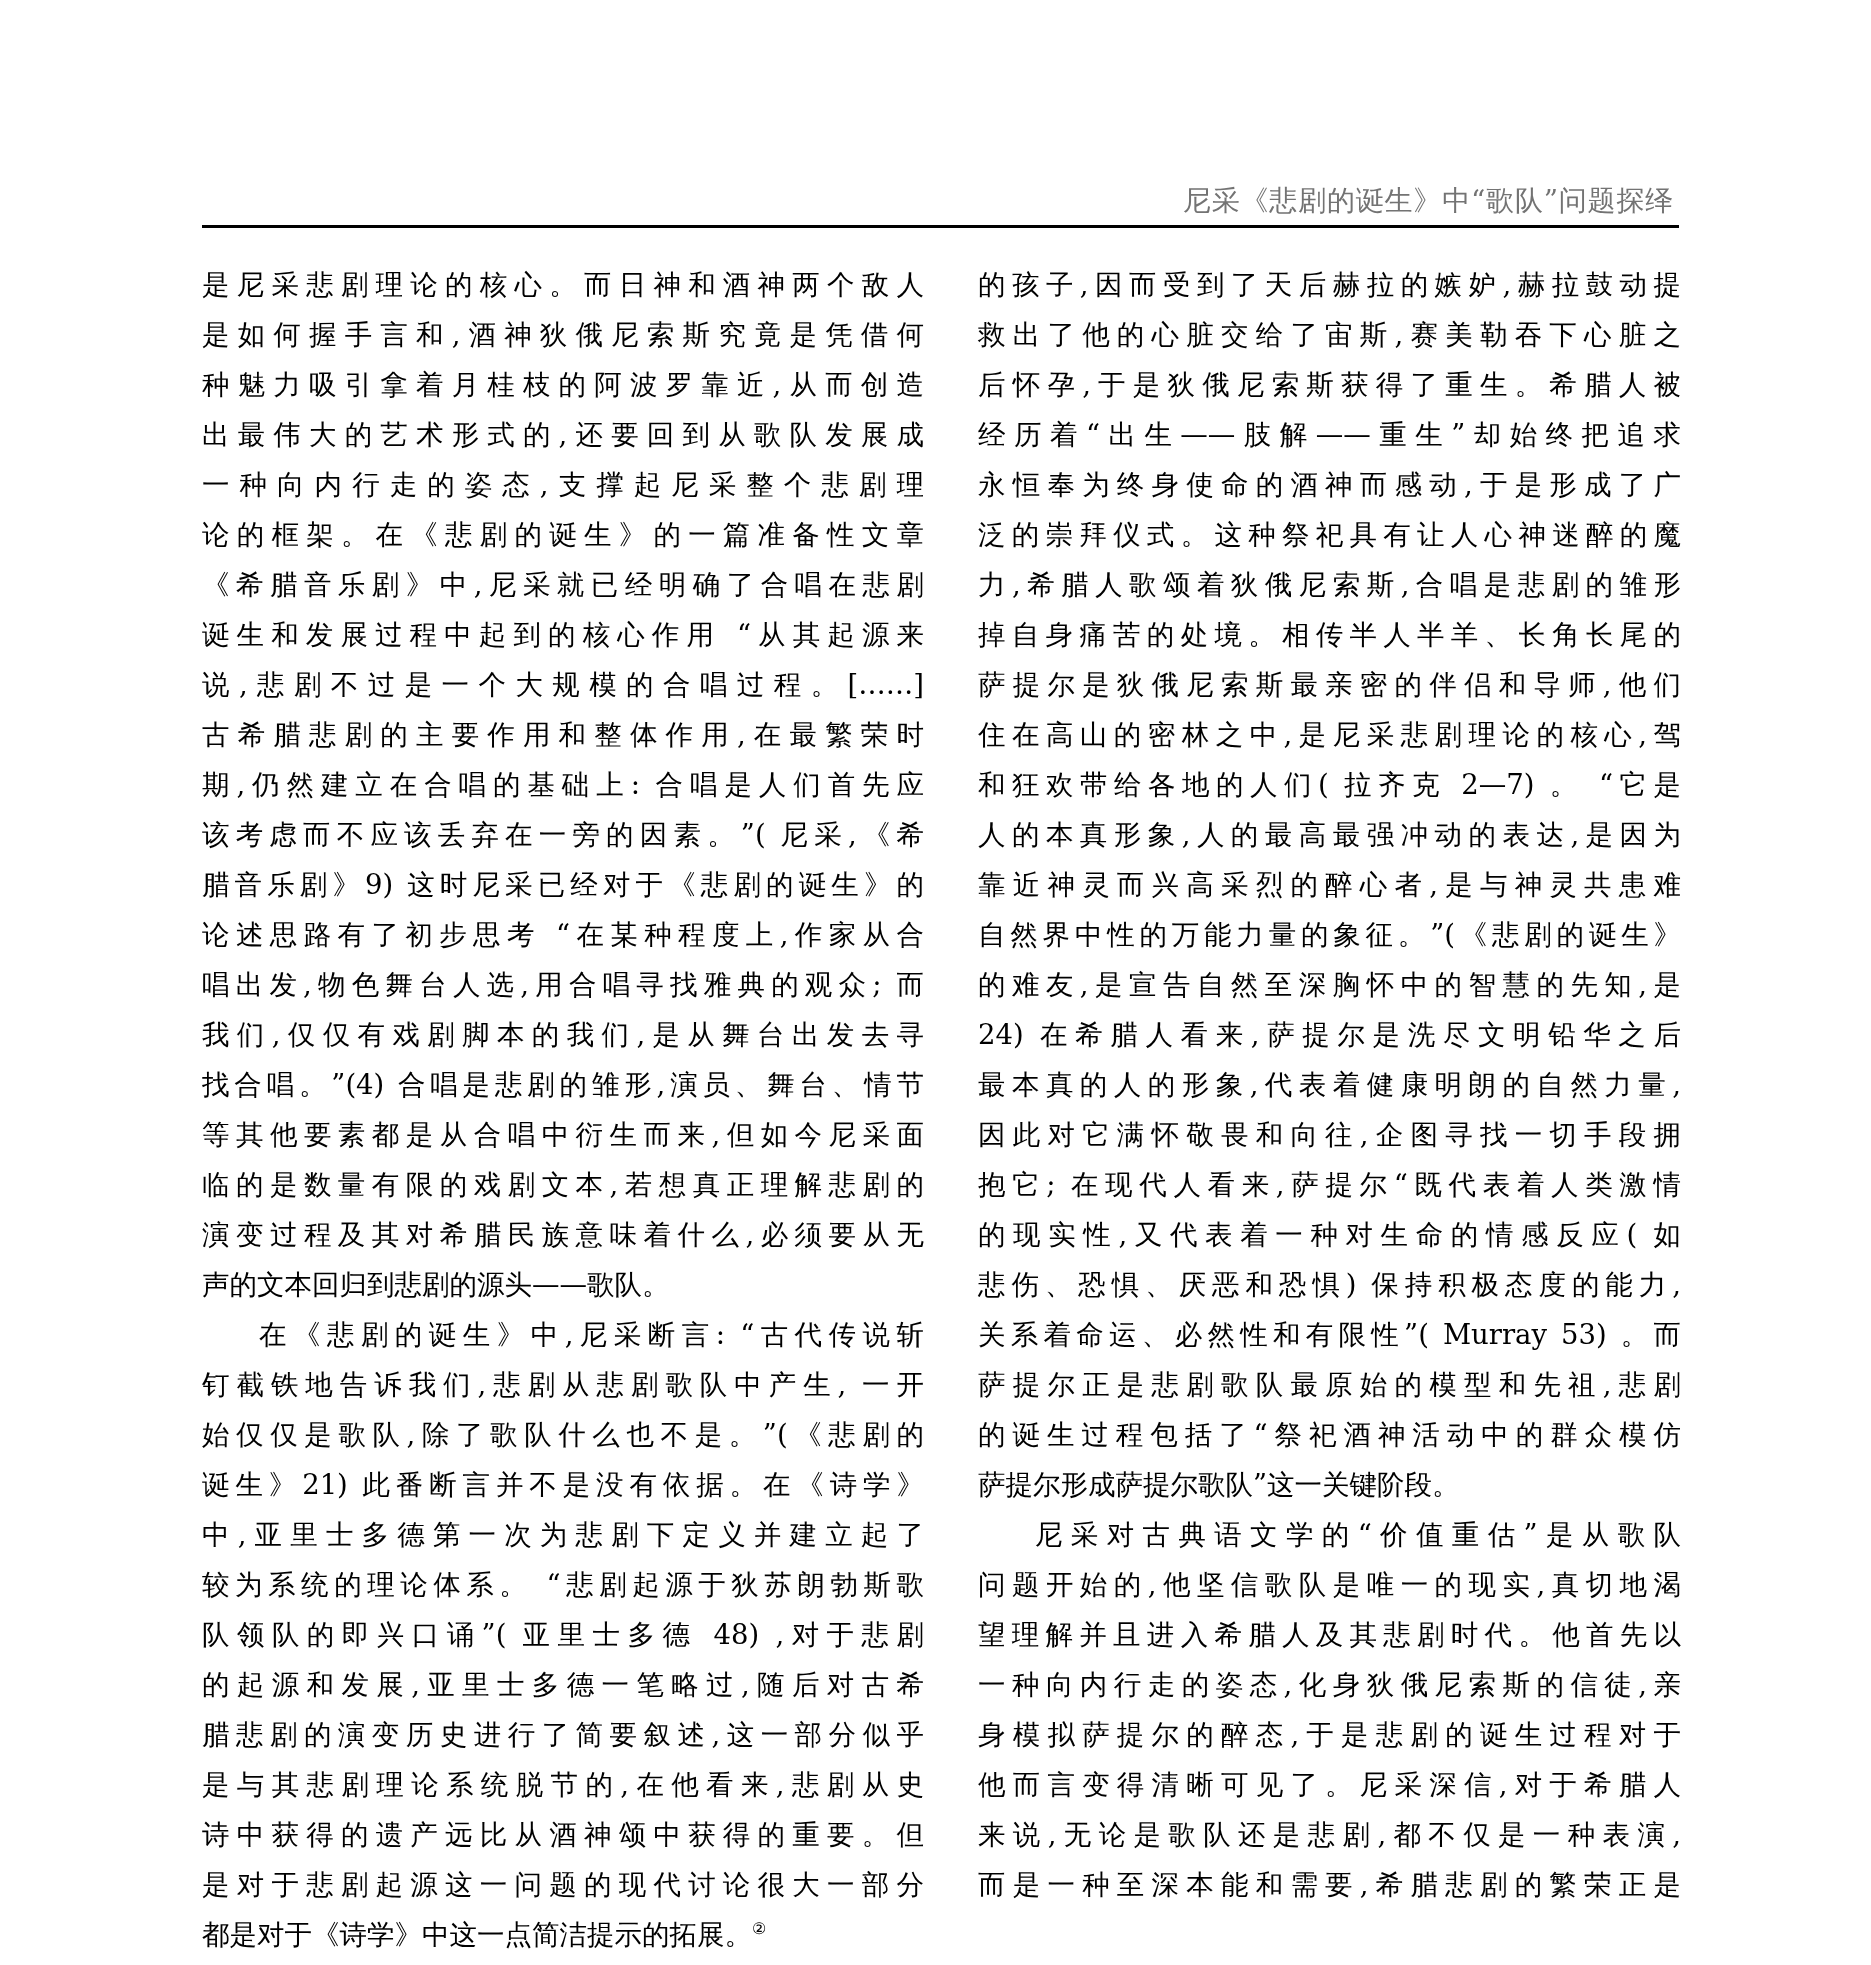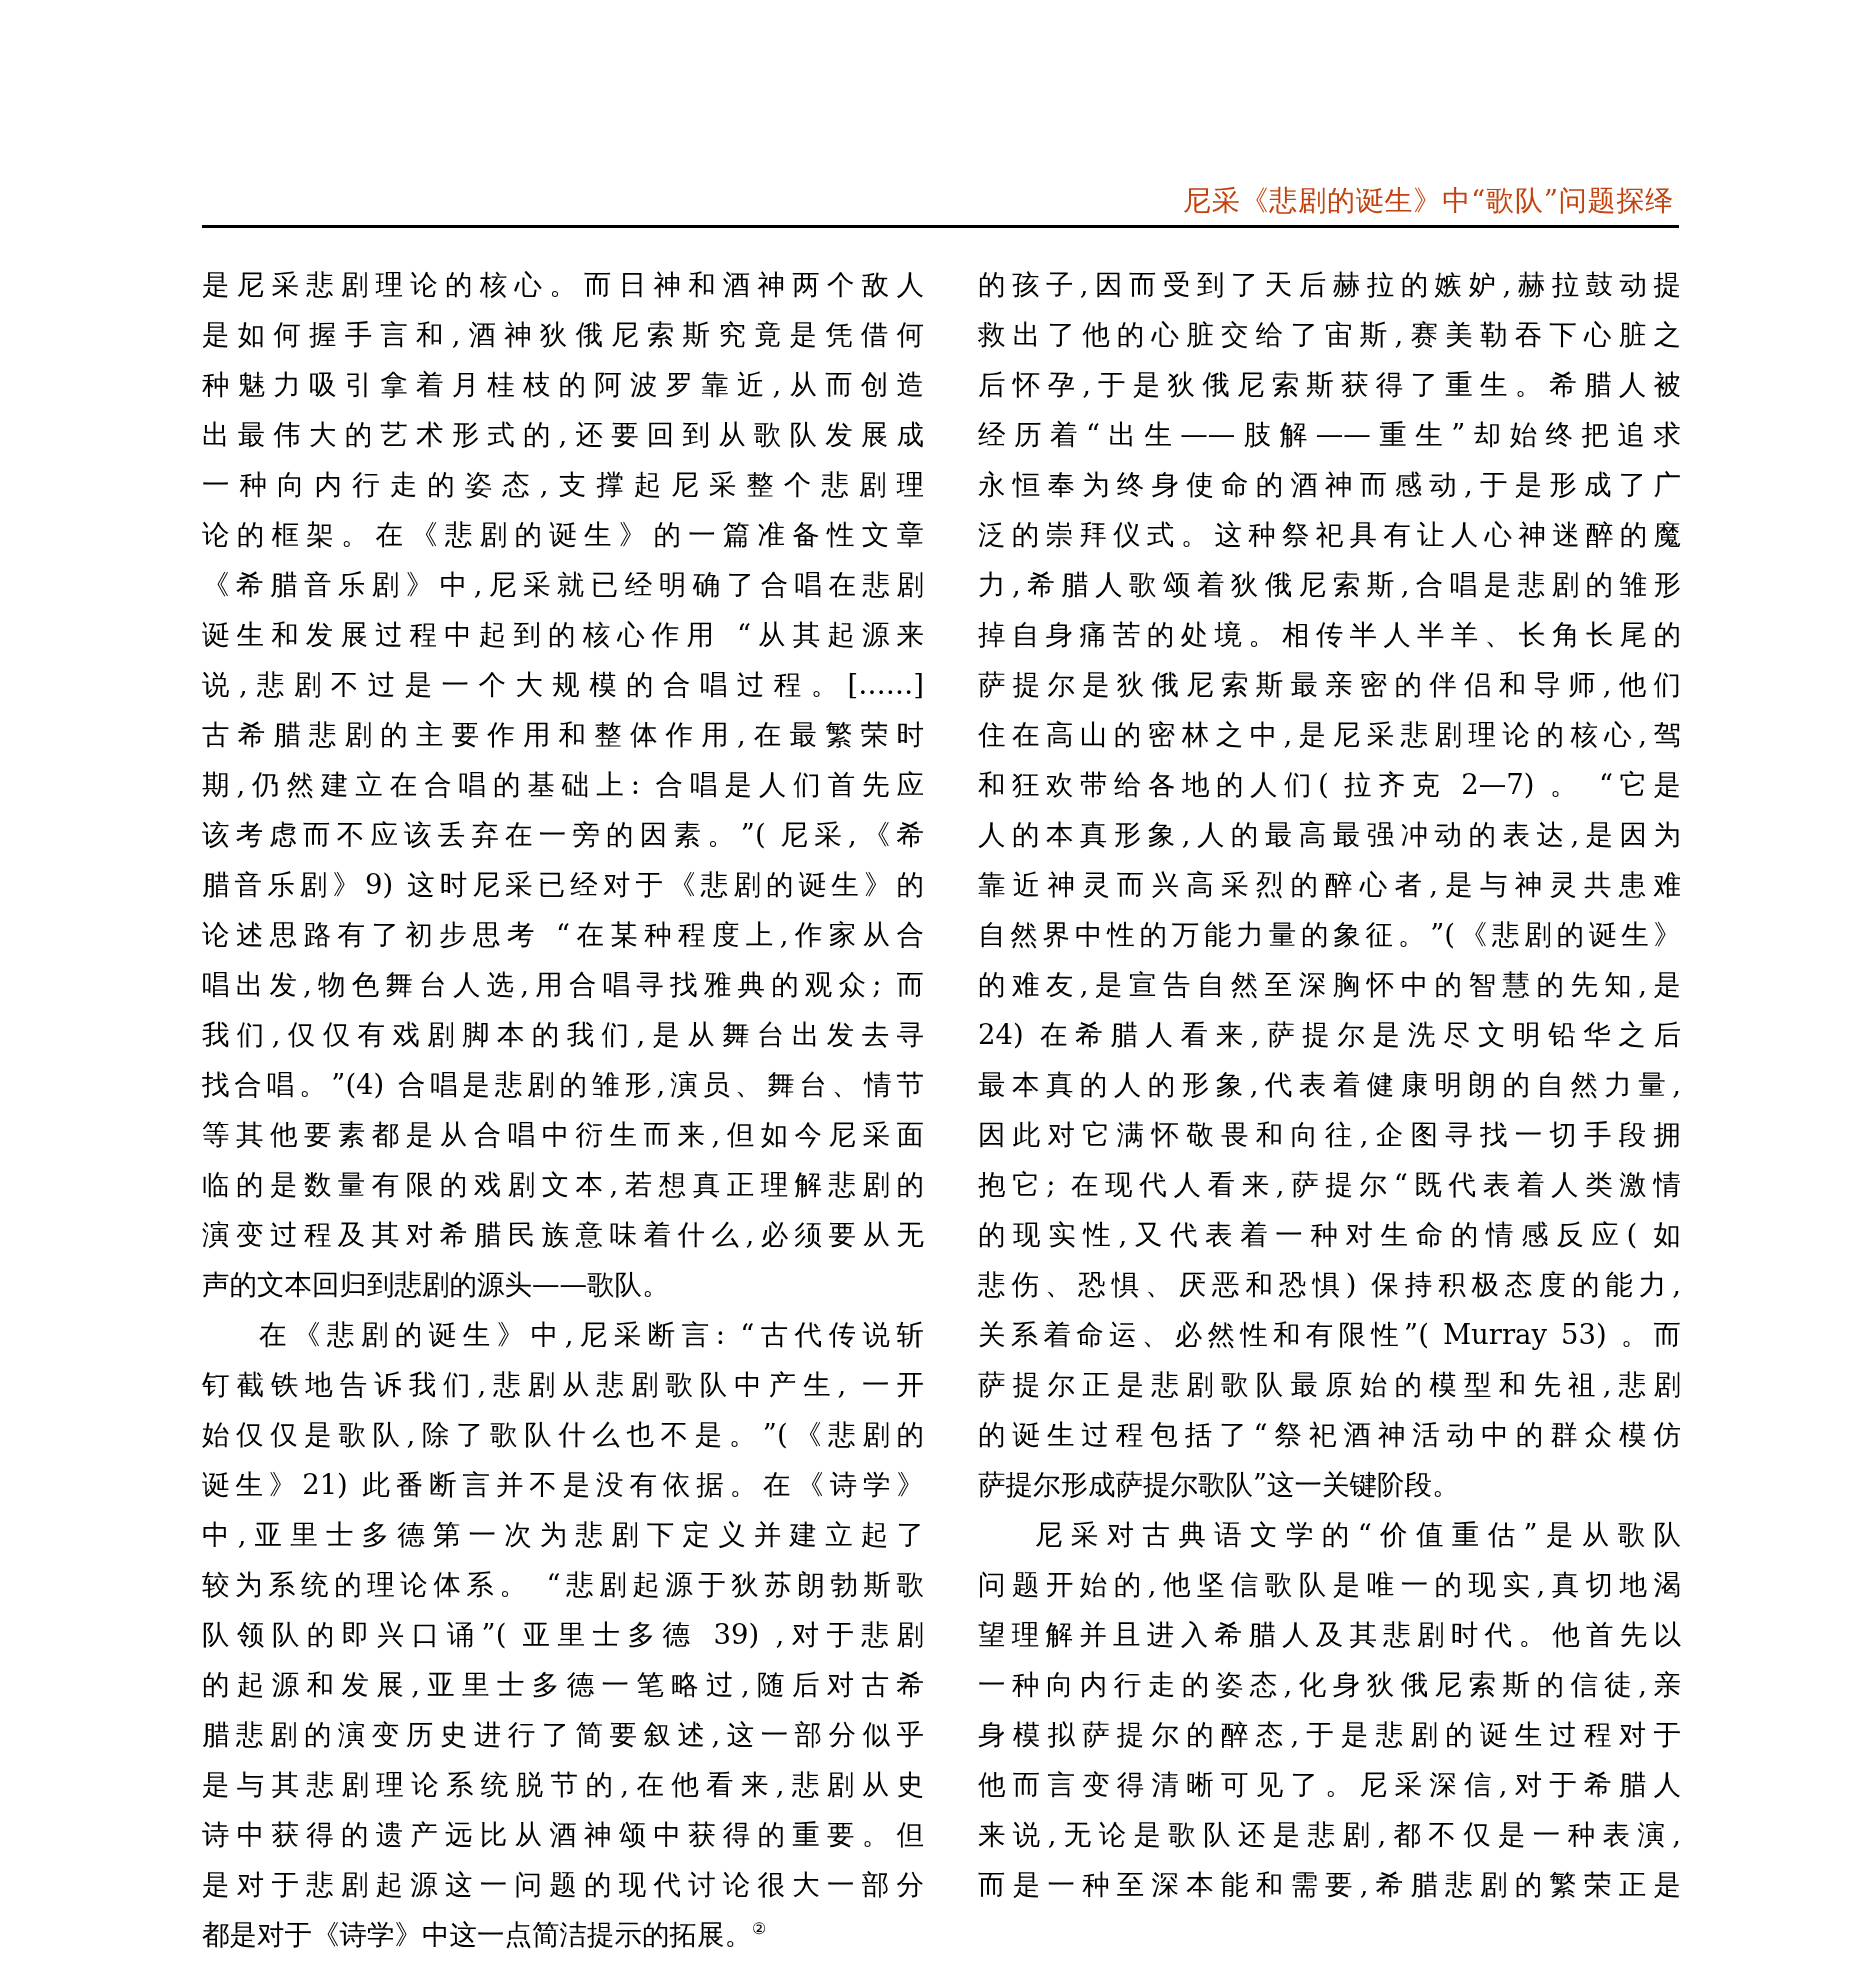--- a/index.html
+++ b/index.html
@@ -17,21 +17,21 @@
     width: 1872px; height: 2647px;
     background: #ffffff;
     overflow: hidden;
   }
   .header-title {
     position: absolute;
     top: 182px;
     right: 198px;
     font-size: 28px;
     letter-spacing: 0.8px;
-    color: #c2410c;
+    color: #737373;
     white-space: nowrap;
   }
   .header-rule {
     position: absolute;
     left: 202px;
     top: 225px;
     width: 1477px;
     height: 2.8px;
     background: #000000;
   }
@@ -90,21 +90,21 @@
       <div class="line">等其他要素都是从合唱中衍生而来,但如今尼采面</div>
       <div class="line">临的是数量有限的戏剧文本,若想真正理解悲剧的</div>
       <div class="line">演变过程及其对希腊民族意味着什么,必须要从无</div>
       <div class="line end">声的文本回归到悲剧的源头——歌队。</div>
       <div class="line first">在《悲剧的诞生》中,尼采断言: “古代传说斩</div>
       <div class="line">钉截铁地告诉我们,悲剧从悲剧歌队中产生, 一开</div>
       <div class="line">始仅仅是歌队,除了歌队什么也不是。”(《悲剧的</div>
       <div class="line">诞生》21) 此番断言并不是没有依据。在《诗学》</div>
       <div class="line">中,亚里士多德第一次为悲剧下定义并建立起了</div>
       <div class="line">较为系统的理论体系。 “悲剧起源于狄苏朗勃斯歌</div>
-      <div class="line">队领队的即兴口诵”( 亚里士多德 39) ,对于悲剧</div>
+      <div class="line">队领队的即兴口诵”( 亚里士多德 48) ,对于悲剧</div>
       <div class="line">的起源和发展,亚里士多德一笔略过,随后对古希</div>
       <div class="line">腊悲剧的演变历史进行了简要叙述,这一部分似乎</div>
       <div class="line">是与其悲剧理论系统脱节的,在他看来,悲剧从史</div>
       <div class="line">诗中获得的遗产远比从酒神颂中获得的重要。但</div>
       <div class="line">是对于悲剧起源这一问题的现代讨论很大一部分</div>
       <div class="line end">都是对于《诗学》中这一点简洁提示的拓展。<sup>②</sup></div>
     </div>
 
   <div id="col-right" class="column">
       <div class="line">的孩子,因而受到了天后赫拉的嫉妒,赫拉鼓动提</div>

